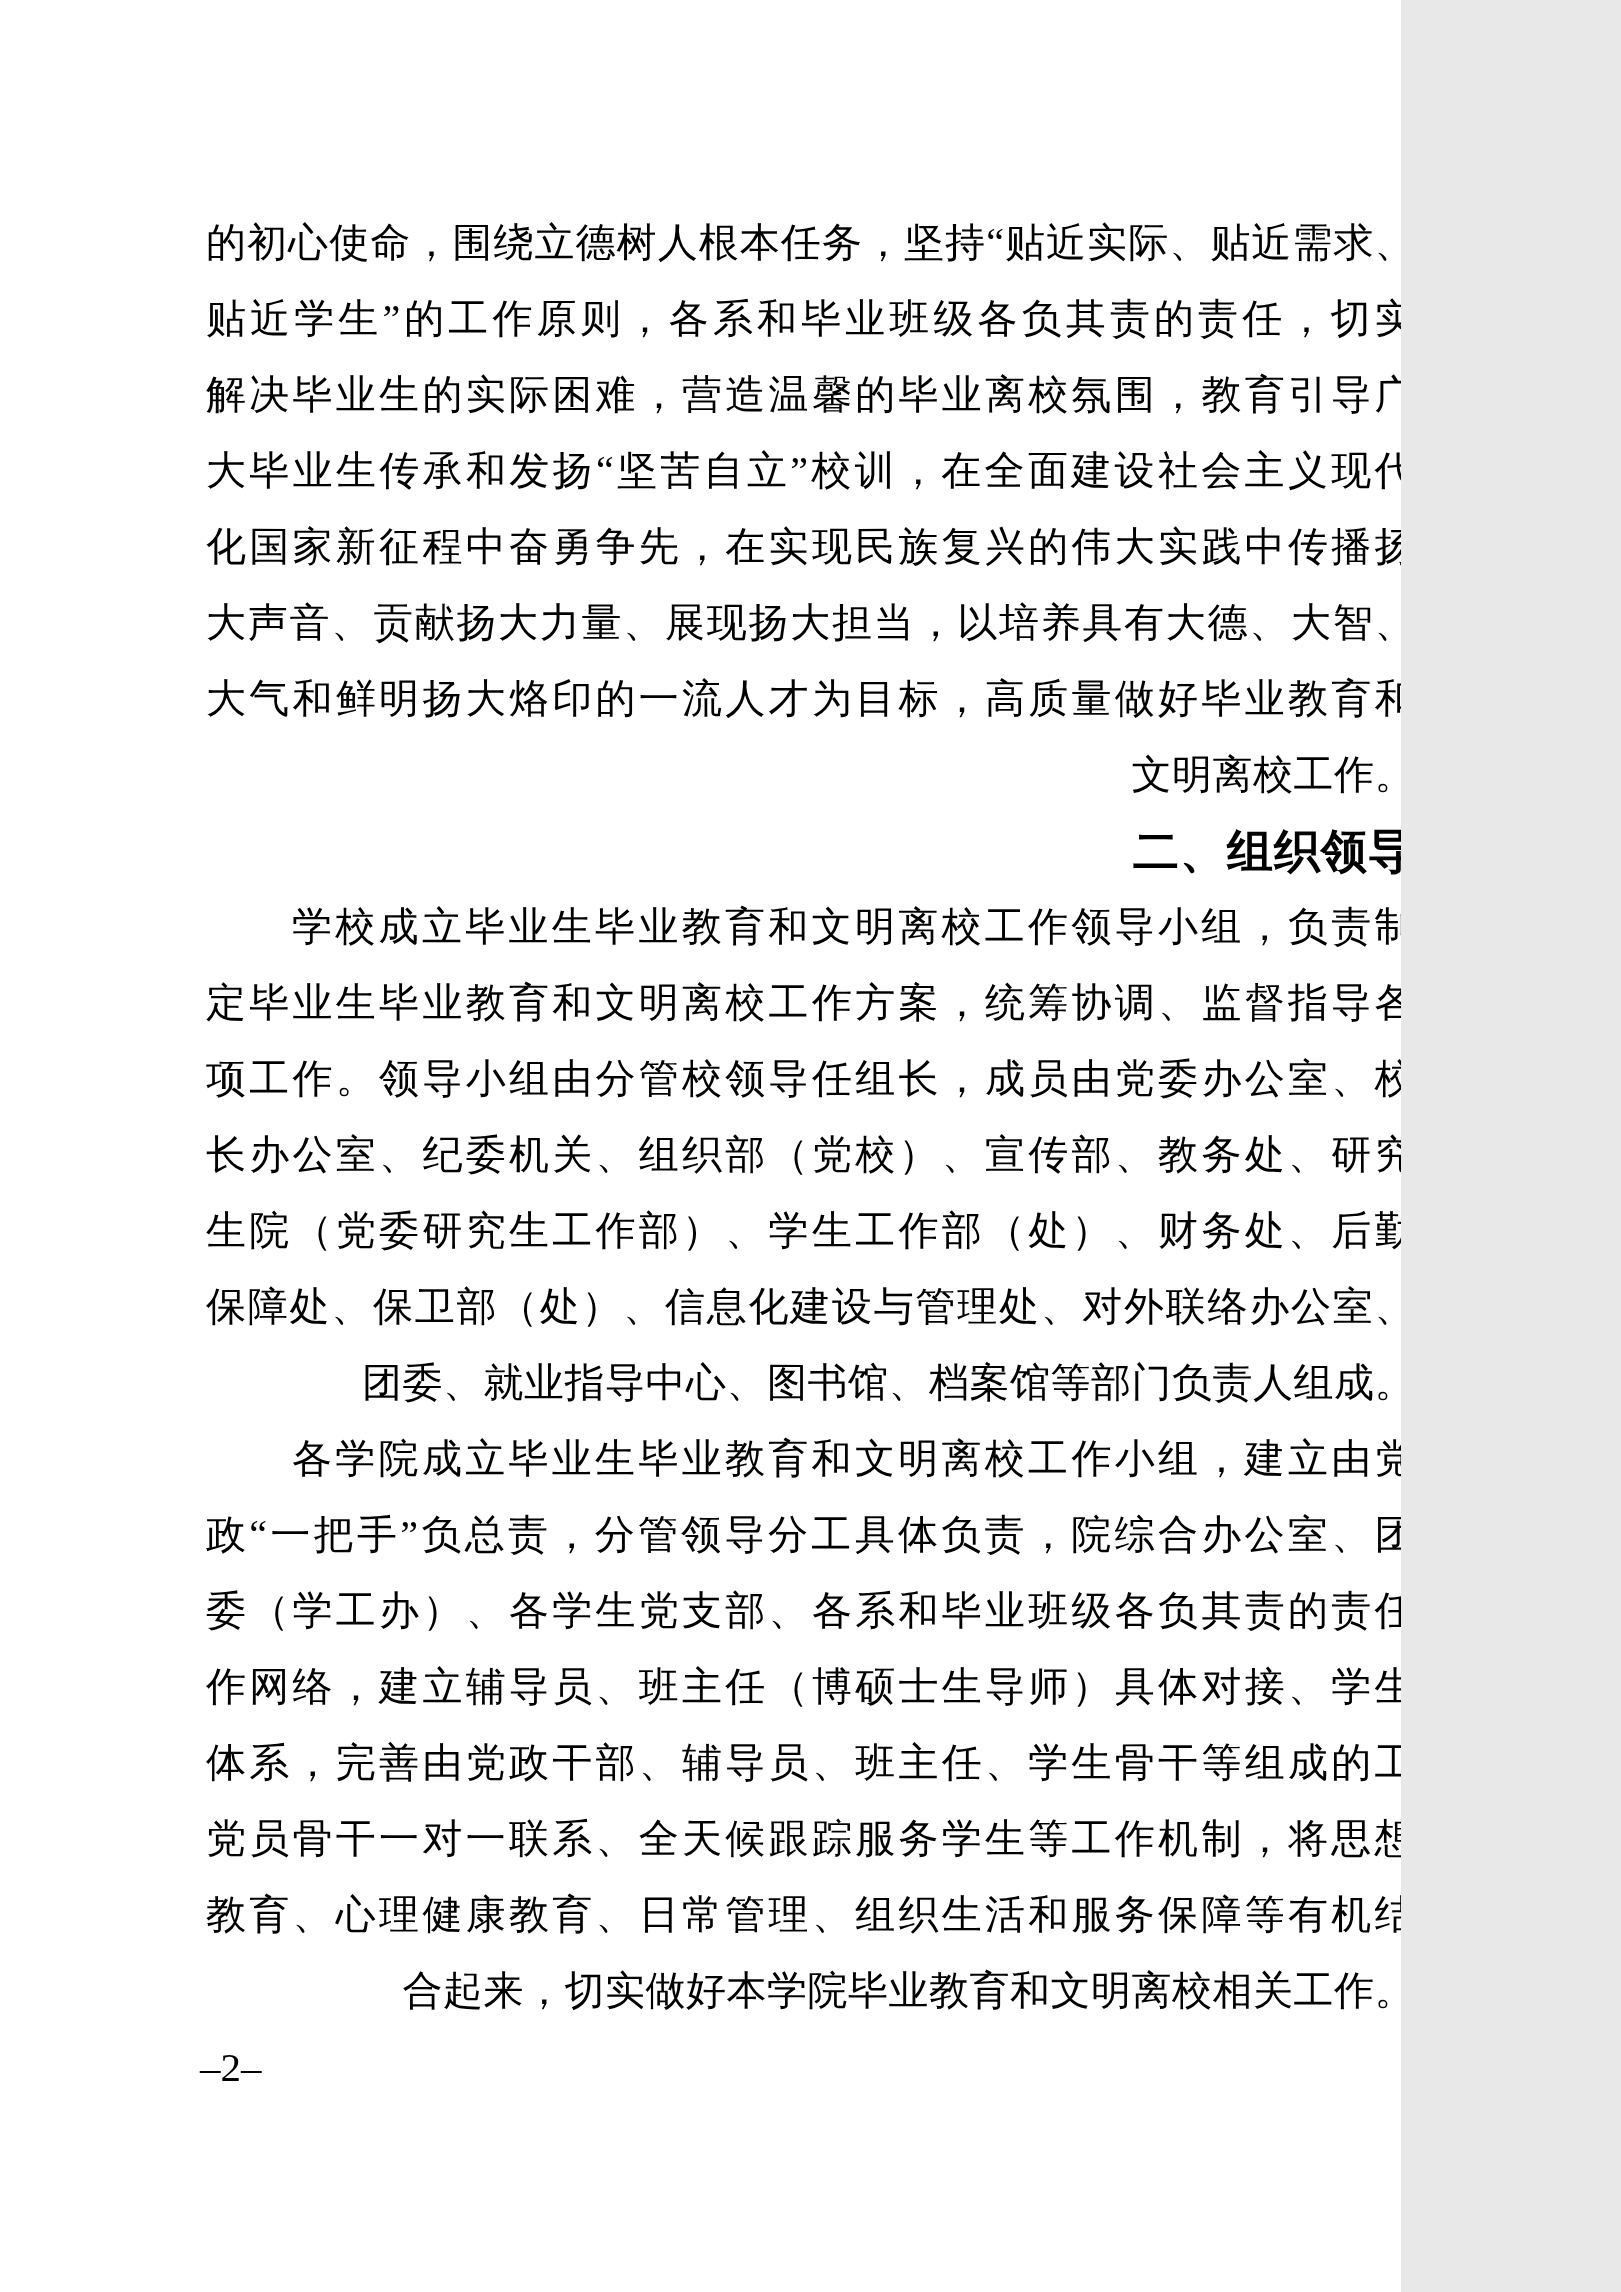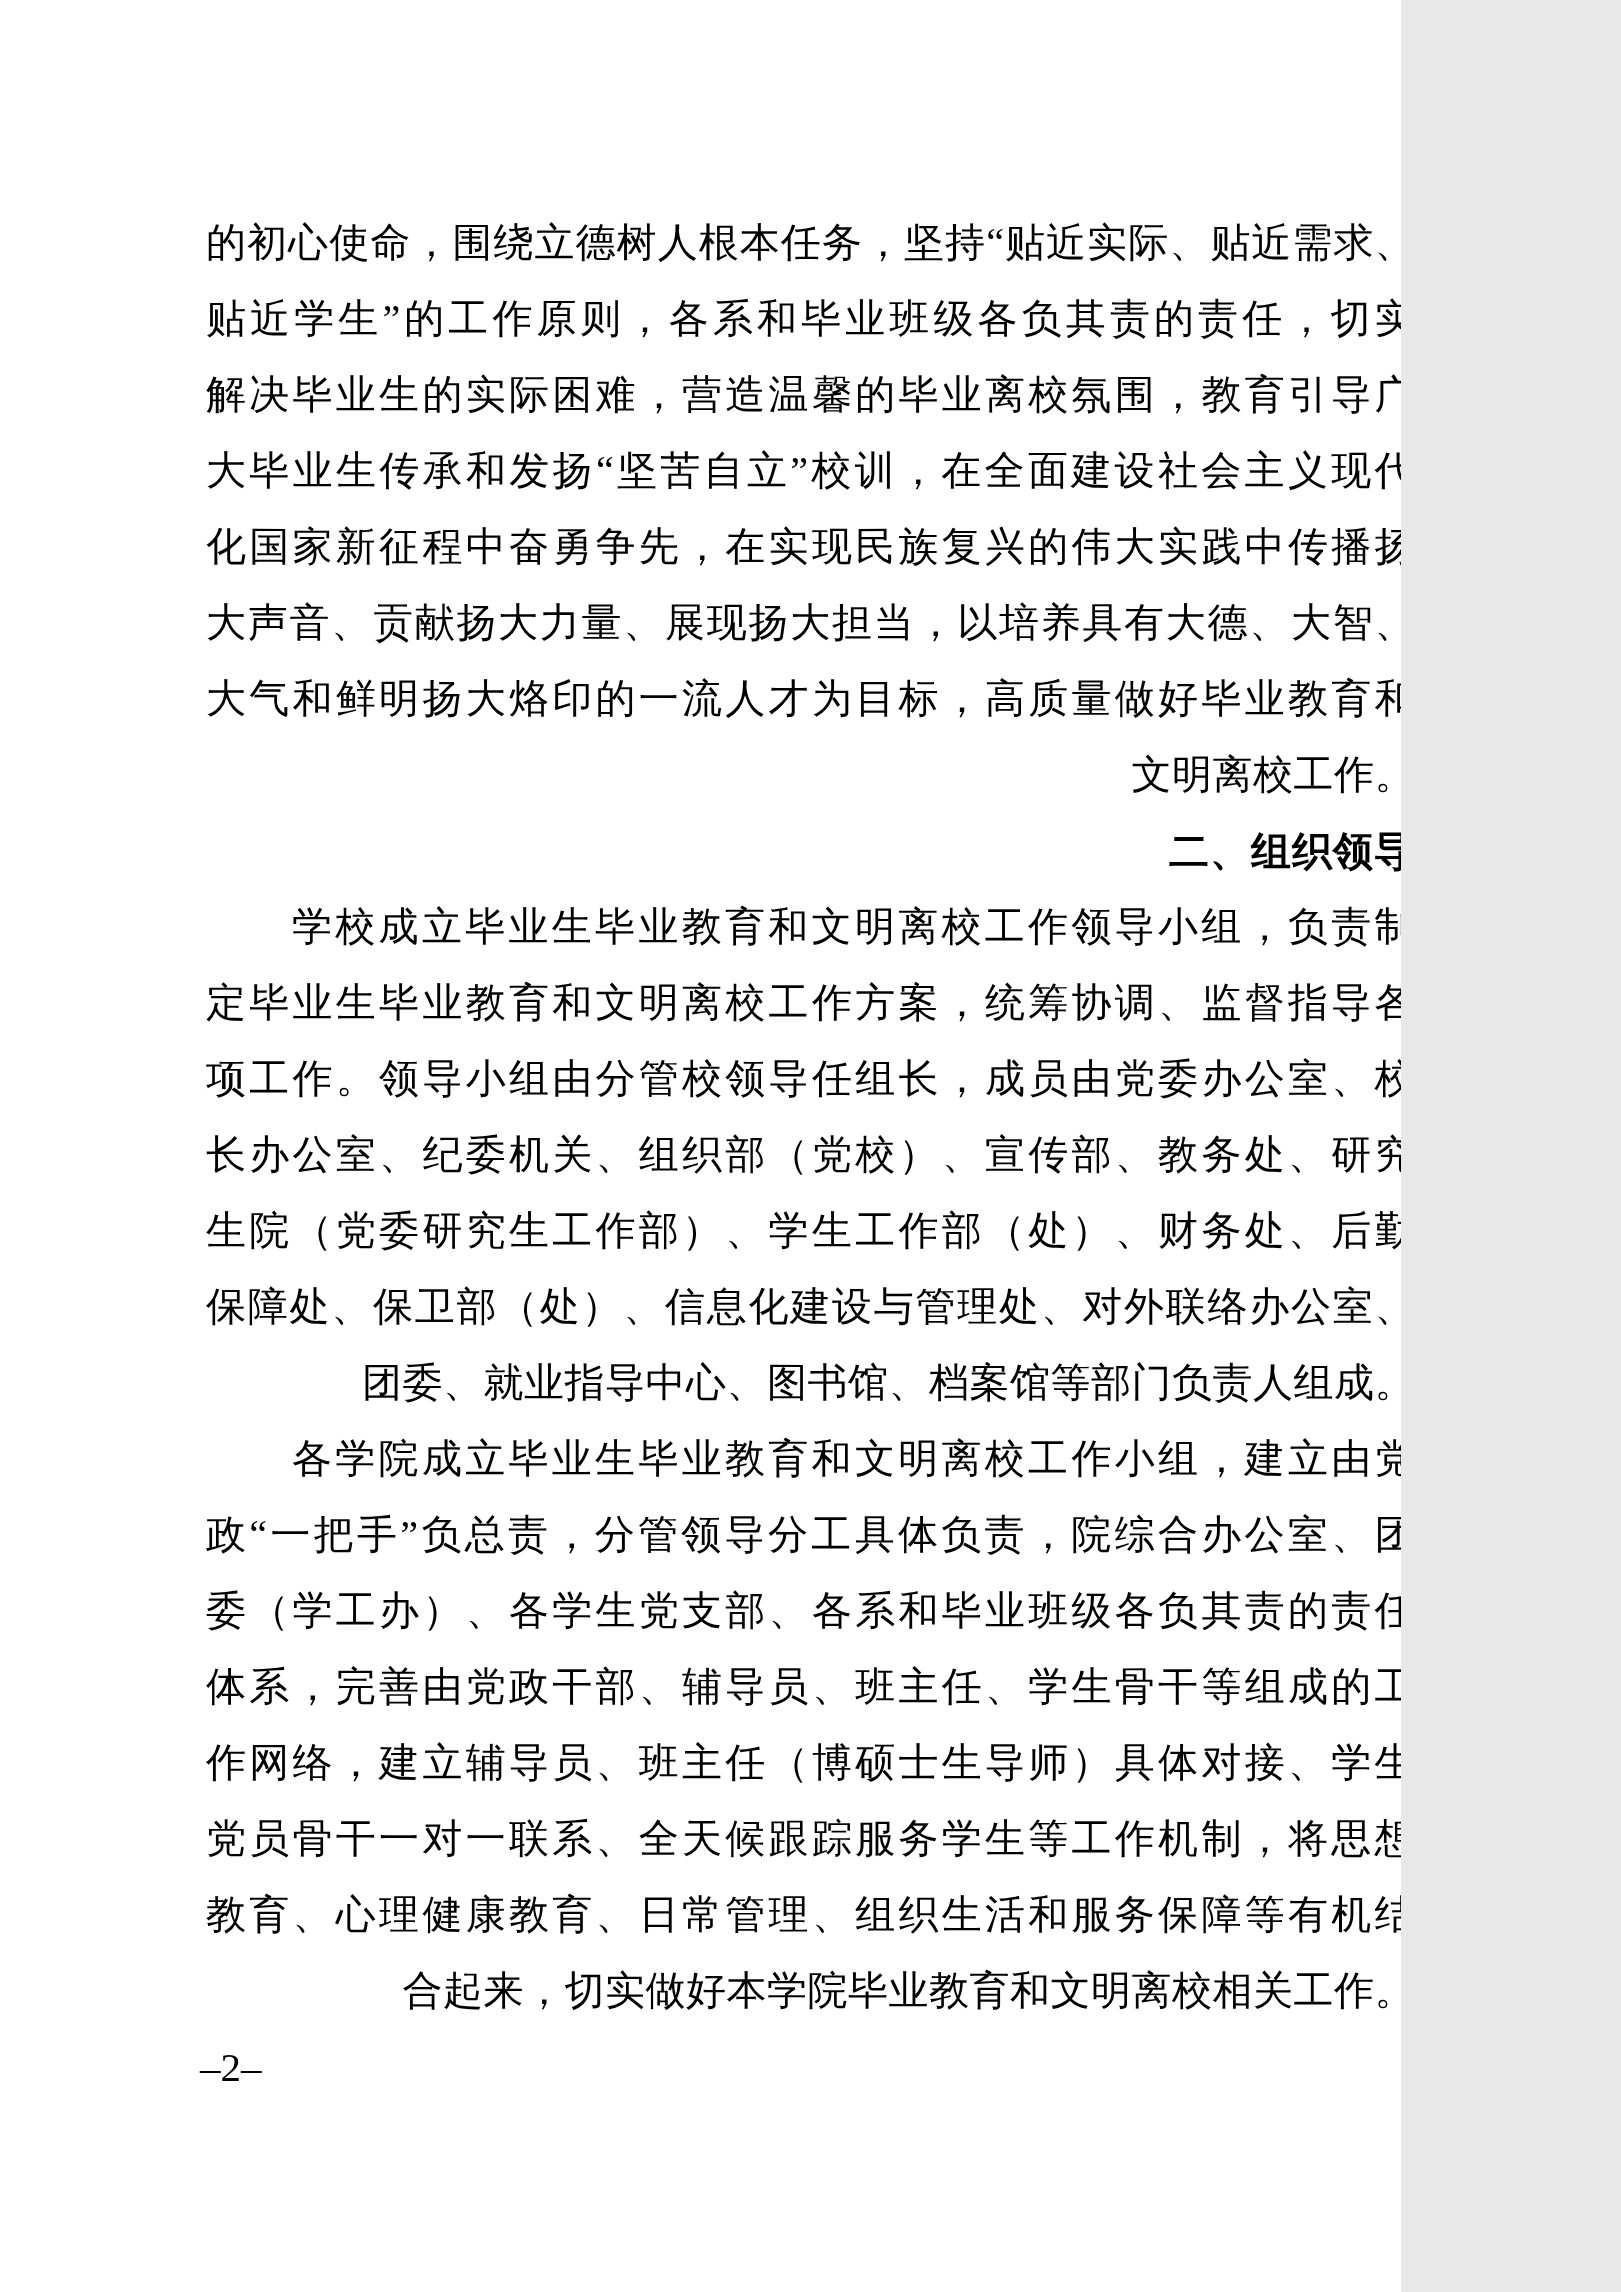--- a/index.html
+++ b/index.html
@@ -37,21 +37,21 @@
     text-justify: inter-character;
   }
   
   .ind {
     padding-left: 86px;
   }
   
   .heading {
     font-family: "Liberation Sans", "DejaVu Sans", sans-serif;
     font-weight: bold;
-    font-size: 40px;
+    font-size: 46px;
     padding-left: 86px;
     letter-spacing: 1px;
   }
   .page-number {
     position: absolute;
     left: 200px;
     top: 2038px;
     height: 59px;
     line-height: 59px;
     font-size: 41px;
@@ -76,21 +76,21 @@
     <div class="ln j ind">学校成立毕业生毕业教育和文明离校工作领导小组，负责制</div>
     <div class="ln j">定毕业生毕业教育和文明离校工作方案，统筹协调、监督指导各</div>
     <div class="ln j">项工作。领导小组由分管校领导任组长，成员由党委办公室、校</div>
     <div class="ln j">长办公室、纪委机关、组织部（党校）、宣传部、教务处、研究</div>
     <div class="ln j">生院（党委研究生工作部）、学生工作部（处）、财务处、后勤</div>
     <div class="ln j">保障处、保卫部（处）、信息化建设与管理处、对外联络办公室、</div>
     <div class="ln">团委、就业指导中心、图书馆、档案馆等部门负责人组成。</div>
     <div class="ln j ind">各学院成立毕业生毕业教育和文明离校工作小组，建立由党</div>
     <div class="ln j">政“一把手”负总责，分管领导分工具体负责，院综合办公室、团</div>
     <div class="ln j">委（学工办）、各学生党支部、各系和毕业班级各负其责的责任</div>
+    <div class="ln j">作网络，建立辅导员、班主任（博硕士生导师）具体对接、学生</div>
     <div class="ln j">体系，完善由党政干部、辅导员、班主任、学生骨干等组成的工</div>
-    <div class="ln j">作网络，建立辅导员、班主任（博硕士生导师）具体对接、学生</div>
     <div class="ln j">党员骨干一对一联系、全天候跟踪服务学生等工作机制，将思想</div>
     <div class="ln j">教育、心理健康教育、日常管理、组织生活和服务保障等有机结</div>
     <div class="ln">合起来，切实做好本学院毕业教育和文明离校相关工作。</div>
   </div>
   <div class="page-number">–2–</div>
 </div>
 
 
 </body></html>

